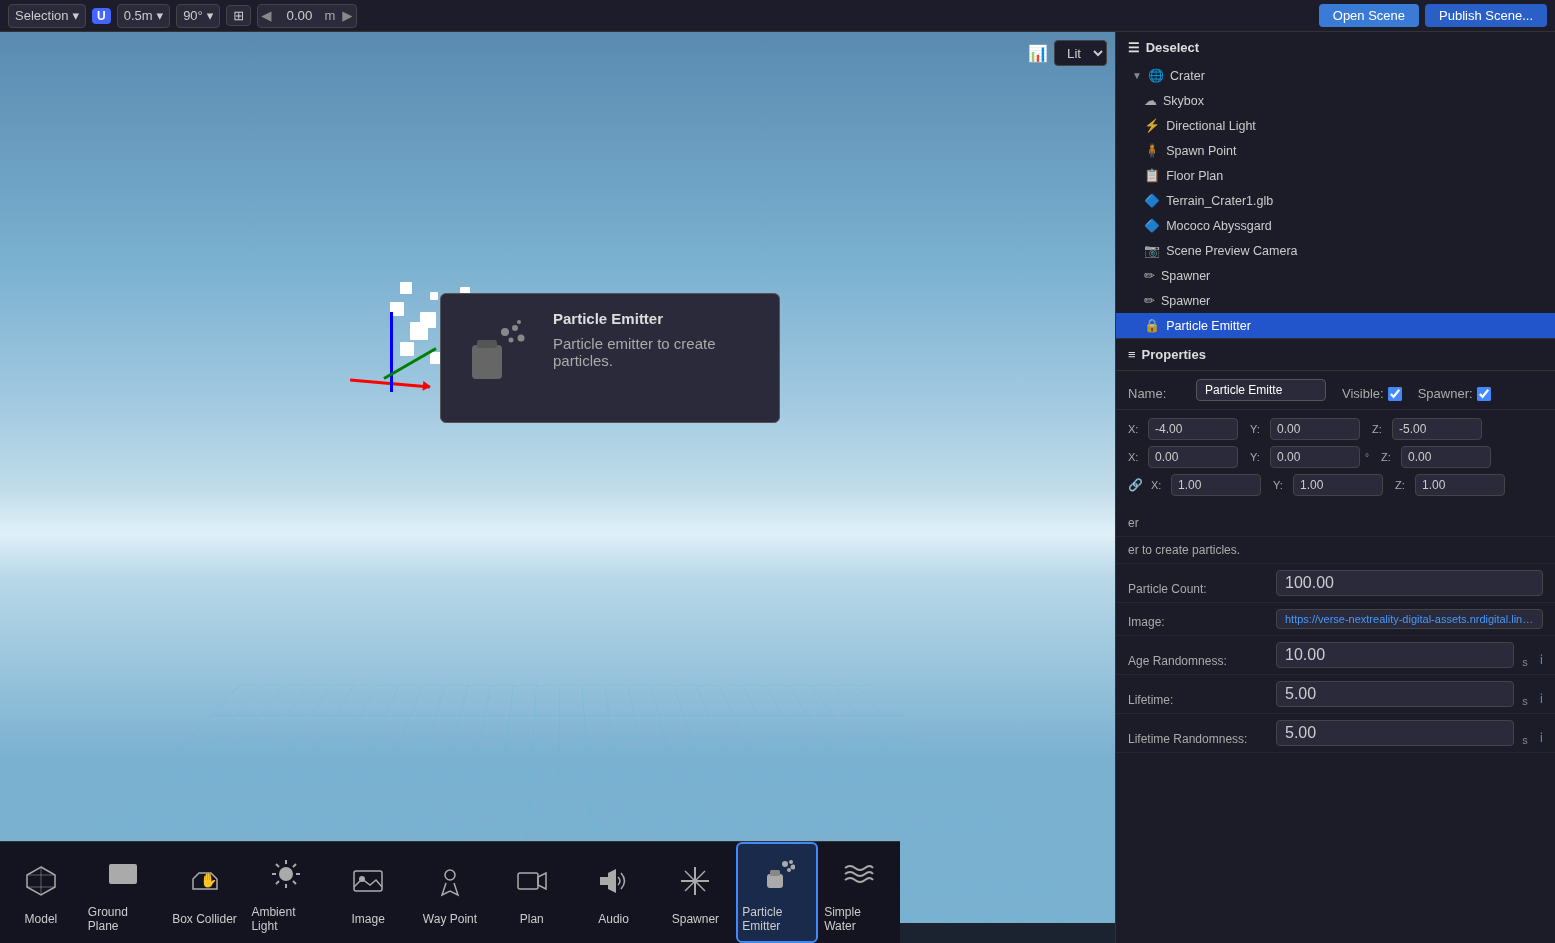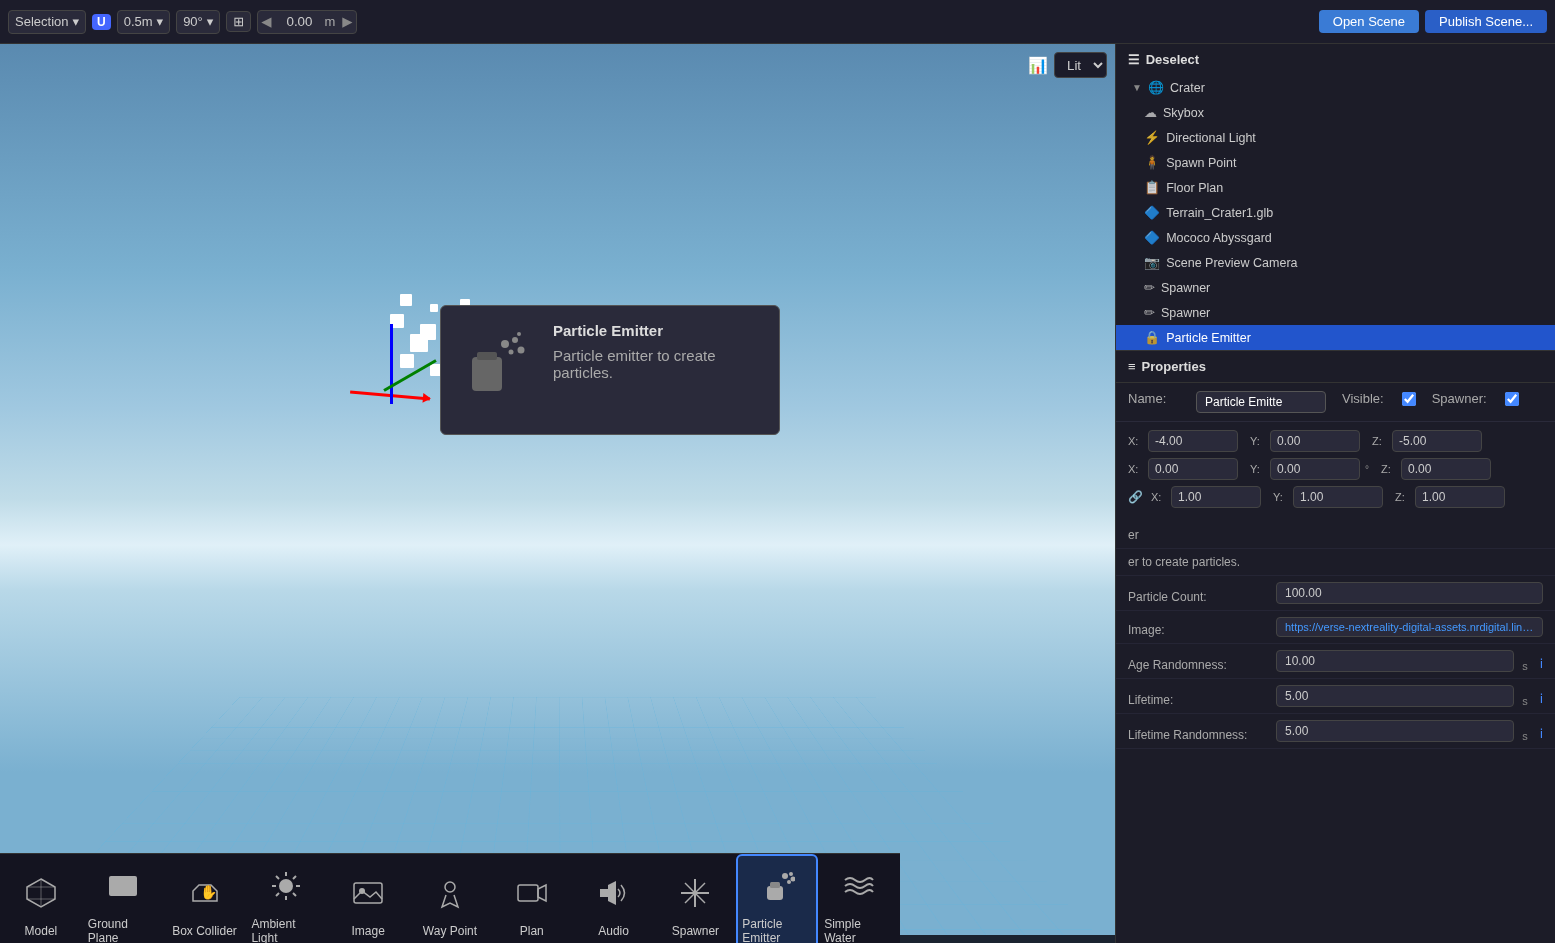--- a/index.html
+++ b/index.html
@@ -1,20 +1,20 @@
 <!DOCTYPE html>
 <html><head>
   <meta charset="utf-8">
   <style>
     * { box-sizing: border-box; margin: 0; padding: 0; }
     body { background: #1a1a2e; color: #ccc; font-family: 'Segoe UI', Arial, sans-serif; font-size: 13px; width: 1555px; height: 943px; overflow: hidden; }
 
     
     #toolbar {
-      display: flex; align-items: center; height: 44px;
+      display: flex; align-items: center; height: 32px;
       background: #1c1c2a; border-bottom: 1px solid #333;
       padding: 0 8px; gap: 6px;
     }
     .toolbar-select {
       background: #2a2a3a; border: 1px solid #444; color: #ccc;
       padding: 2px 6px; border-radius: 4px; height: 24px; cursor: pointer;
       display: flex; align-items: center; gap: 4px;
     }
     .u-badge { background: #4466ff; color: white; border-radius: 4px; padding: 1px 5px; font-weight: bold; font-size: 12px; }
     .toolbar-input-group {
@@ -117,46 +117,46 @@
     
     #properties {
       flex: 1; overflow-y: auto; padding-bottom: 20px;
     }
     #properties-header {
       display: flex; align-items: center; gap: 6px;
       padding: 8px 12px; font-weight: 600; font-size: 13px; color: #ddd;
       border-bottom: 1px solid #333;
     }
     .prop-name-row {
-      display: flex; align-items: flex-start; padding: 8px 12px; gap: 8px;
+      display: flex; align-items: flex-end; padding: 8px 12px; gap: 8px;
       border-bottom: 1px solid #2a2a3a;
     }
     .prop-label { color: #aaa; min-width: 60px; }
     .prop-name-input {
       background: #2a2a3a; border: 1px solid #555; color: white;
       padding: 3px 8px; border-radius: 4px; font-size: 12px; width: 130px;
     }
-    .prop-checkbox-group { display: flex; align-items: center; gap: 18px; }
+    .prop-checkbox-group { display: flex; align-items: center; gap: 4px; }
     .prop-checkbox { accent-color: #4488ff; width: 14px; height: 14px; }
 
     .prop-section { padding: 8px 12px; }
     .prop-xyz-row { display: flex; align-items: center; gap: 4px; margin-bottom: 6px; }
     .prop-xyz-label { color: #aaa; font-size: 11px; min-width: 16px; }
     .prop-xyz-input {
       background: #2a2a3a; border: 1px solid #444; color: #ccc;
       padding: 3px 6px; border-radius: 4px; width: 90px; font-size: 12px;
     }
     .prop-xyz-suffix { color: #888; font-size: 10px; }
     .prop-link-icon { color: #888; font-size: 12px; }
 
     .prop-row { display: flex; align-items: flex-end; padding: 6px 12px; border-bottom: 1px solid #252535; gap: 8px; }
     .prop-row-label { color: #aaa; min-width: 140px; font-size: 12px; }
     .prop-input {
       background: #2a2a3a; border: 1px solid #444; color: #ccc;
-      padding: 3px 8px; border-radius: 4px; font-size: 12px; flex: 1;
+      padding: 3px 8px; border-radius: 4px; font-size: 16px; flex: 1;
     }
     .prop-input-w { width: 100px; }
     .prop-suffix { color: #888; font-size: 11px; }
     .prop-info { color: #4488ff; font-size: 13px; margin-left: 4px; }
 
     
     #tool-palette {
       position: absolute; bottom: 0; left: 0;
       width: 900px; 
       background: #141420;

